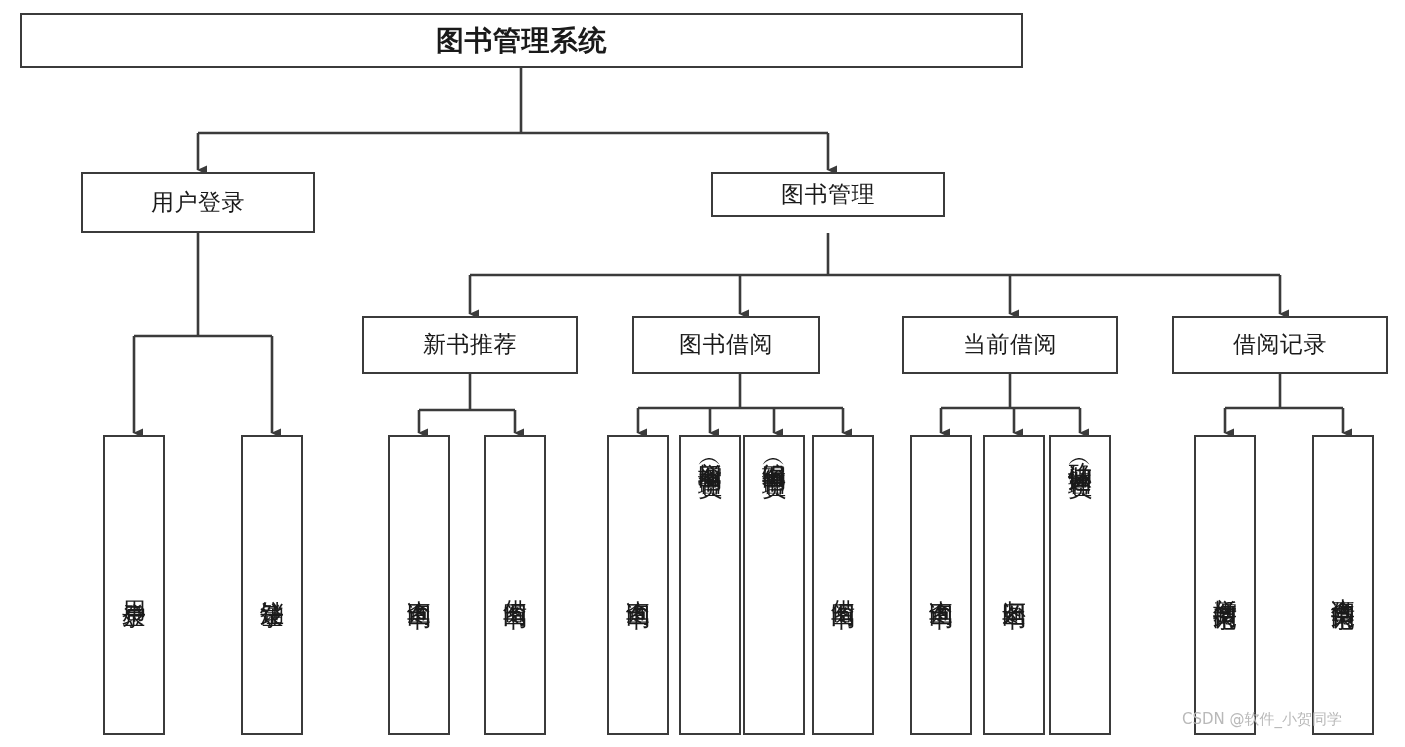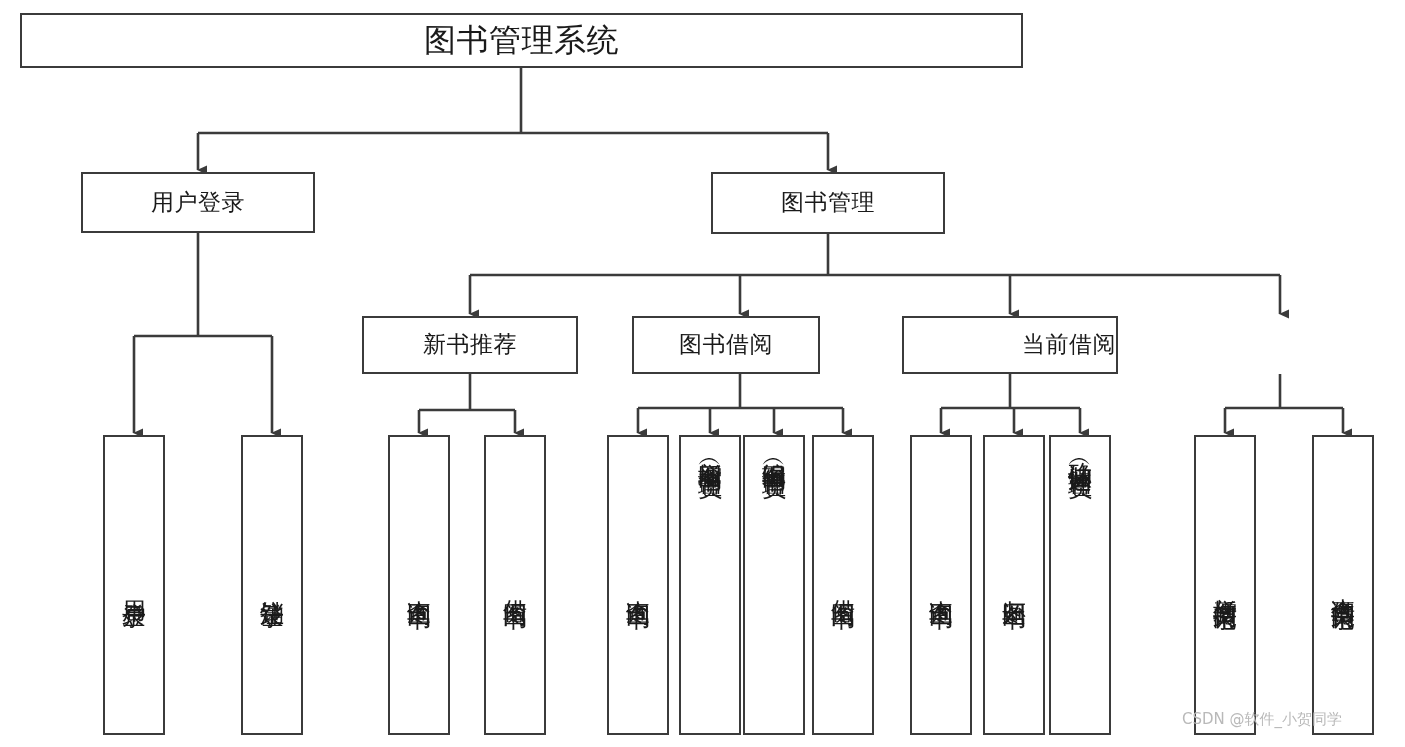--- a/index.html
+++ b/index.html
@@ -39,21 +39,21 @@
     display: block;
     text-align: center;
     line-height: 1.12;
     white-space: pre;
   }
   
   .node.h .node-label {
     font-size: 23px;
     letter-spacing: 0.5px;
   }
-  .node.root .node-label { font-size: 32px; }
+  .node.root .node-label { font-size: 28px; font-weight: bold; }
   
   .node.v {
     align-items: flex-start;
     padding-top: 6px;
   }
   .node.v .node-label {
     writing-mode: vertical-rl;
     text-orientation: upright;
     font-size: 24px;
     line-height: 1.0;
@@ -132,32 +132,35 @@
     </g>
   </svg>
 
   <div class="node h root" style="left:20px; top:13px; width:1003px; height:55px;">
     <span class="node-label">图书管理系统</span>
   </div>
 
   <div class="node h" style="left:81px; top:172px; width:234px; height:61px;">
     <span class="node-label">用户登录</span>
   </div>
-  <div class="node h" style="left:711px; top:172px; width:234px; height:62px;">
+  <div class="node h" style="left:711px; top:172px; width:234px; height:45px;">
     <span class="node-label">图书管理</span>
   </div>
 
   <div class="node h" style="left:362px; top:316px; width:216px; height:58px;">
     <span class="node-label">新书推荐</span>
   </div>
   <div class="node h" style="left:632px; top:316px; width:188px; height:58px;">
     <span class="node-label">图书借阅</span>
   </div>
-  <div class="node h" style="left:902px; top:316px; width:216px; height:58px;justify-content:flex-end;">
+  <div class="node h" style="left:902px; top:316px; width:216px; height:58px;">
     <span class="node-label">当前借阅</span>
+  </div>
+  <div class="node h" style="left:1172px; top:316px; width:216px; height:58px;">
+    <span class="node-label">借阅记录</span>
   </div>
 
   <div class="node v center" style="left:103px; top:435px; width:62px; height:300px;">
     <span class="node-label">用户登录</span>
   </div>
   <div class="node v center" style="left:241px; top:435px; width:62px; height:300px;">
     <span class="node-label">注销登录</span>
   </div>
 
   <div class="node v center" style="left:388px; top:435px; width:62px; height:300px;">

